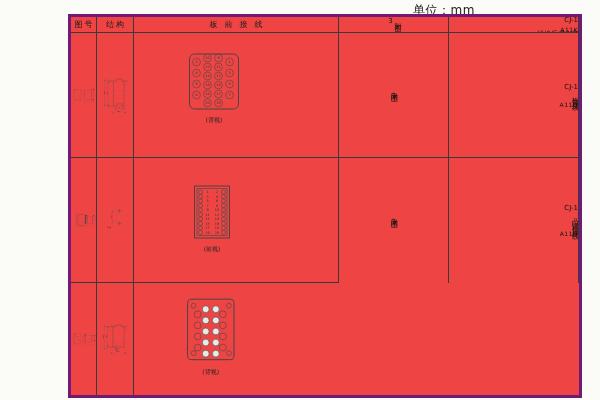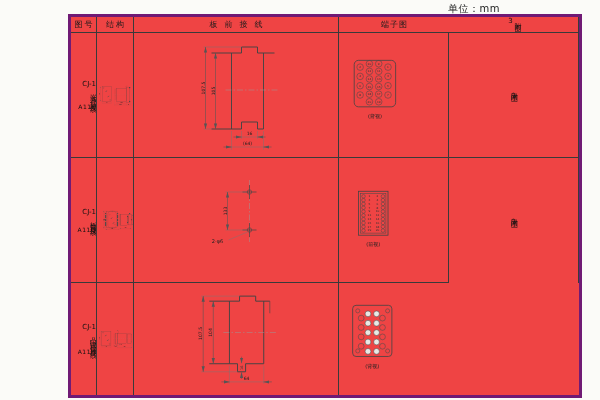--- a/index.html
+++ b/index.html
@@ -1,19 +1,19 @@
 <!DOCTYPE html>
 <html><head>
 <meta charset="utf-8">
 <style>
   *{box-sizing:border-box;margin:0;padding:0}
   html,body{width:600px;height:400px}
   body{background:#fbfbf8;font-family:"DejaVu Sans","Liberation Sans",sans-serif;color:#2a2a2a;position:relative;overflow:hidden}
   .page{position:absolute;inset:0}
-  .unit-label{position:absolute;left:436px;top:2px;width:64px;text-align:right;font-size:10px;color:#222;letter-spacing:.5px;white-space:nowrap}
+  .unit-label{position:absolute;left:412px;top:2px;width:64px;text-align:center;font-size:12px;color:#222;letter-spacing:.5px;white-space:nowrap}
   .tbl{position:absolute;left:68px;top:14px;display:grid;grid-template-columns:26px 37px 205px 110px 130px;grid-template-rows:16px 125px 125px 112px;border:3px solid #701a75;background:#ef4444}
   .cell{border-right:1px solid #3a3a3a;border-bottom:1px solid #3a3a3a;position:relative;overflow:hidden}
   .cl{border-right:none!important}
   .rl{border-bottom:none!important}
   .head{display:flex;align-items:center;justify-content:center;font-size:8px;color:#1b1b1b;white-space:nowrap}
   .ls2{letter-spacing:2px;padding-left:2px}
   .ls7{letter-spacing:7px;padding-left:7px}
   .ls1{letter-spacing:1px;padding-left:1px}
   .figcell{display:flex;align-items:center;justify-content:center}
   .vert{writing-mode:vertical-rl;text-orientation:upright;font-size:7px;letter-spacing:2.5px;color:#111;line-height:1}
@@ -46,21 +46,20 @@
 </svg>
 
 <div class="page">
   <div class="unit-label">单位：mm</div>
 
   <div class="tbl">
 
     <div class="cell head ls2">图号</div>
     <div class="cell head ls2">结构</div>
     <div class="cell head ls7">板前接线</div>
-    <div class="cell head ls1 cl">端子图</div>
 
     <div class="cell figcell">
       <span class="vert">附图3</span>
     </div>
     <div class="cell structcell">
       <span class="model">CJ-1</span>
       <span class="vert">嵌入式后接线</span>
       <span class="code">A11K</span>
     </div>
 

